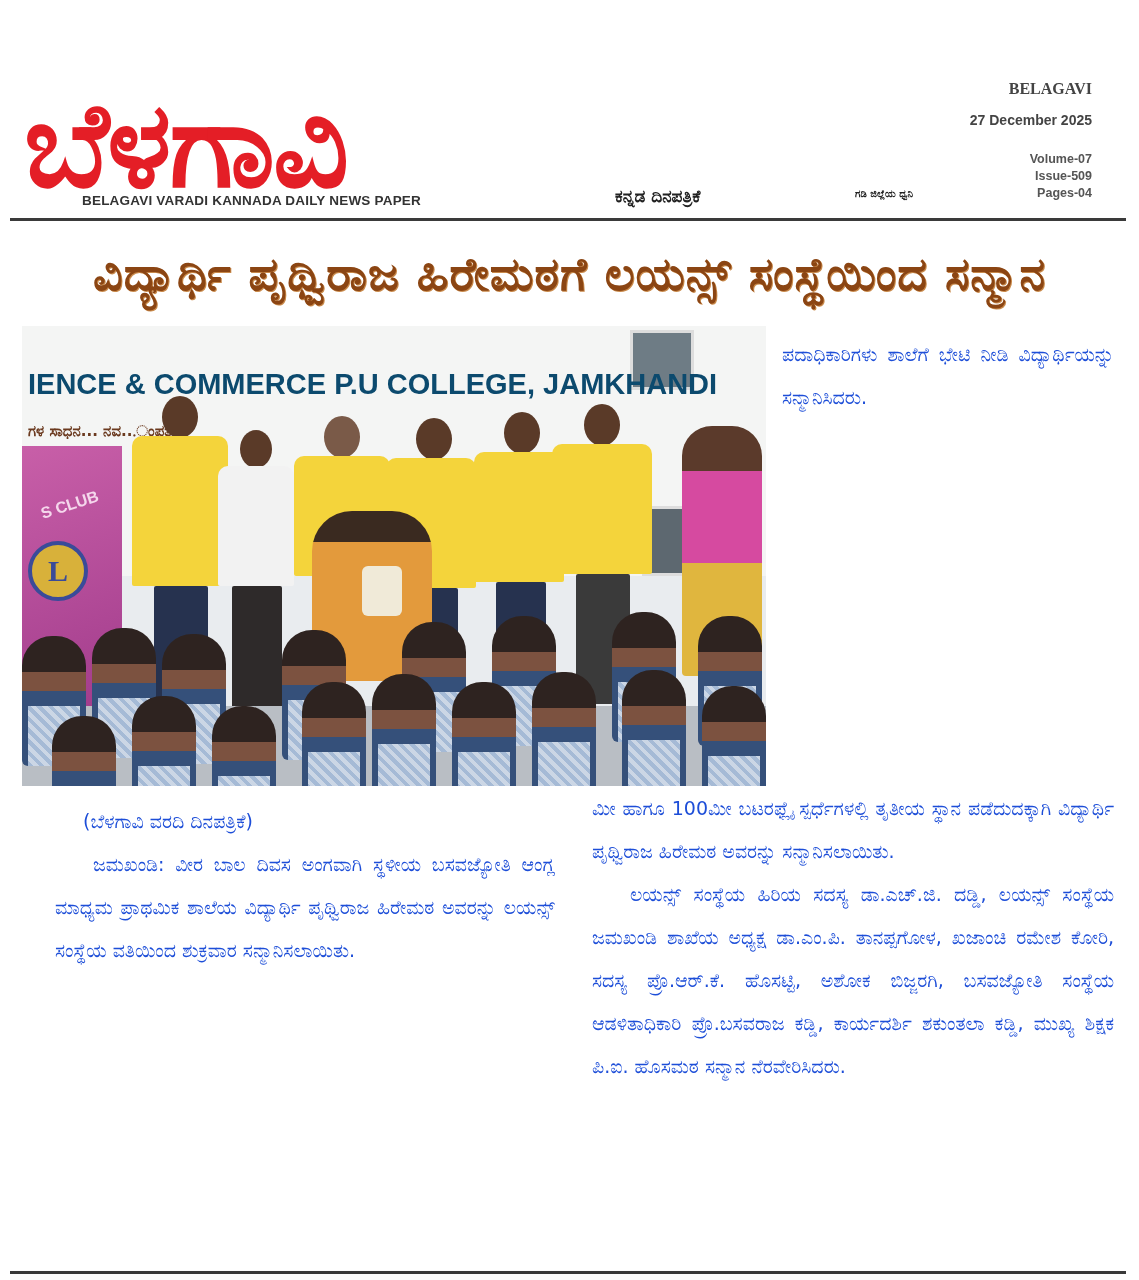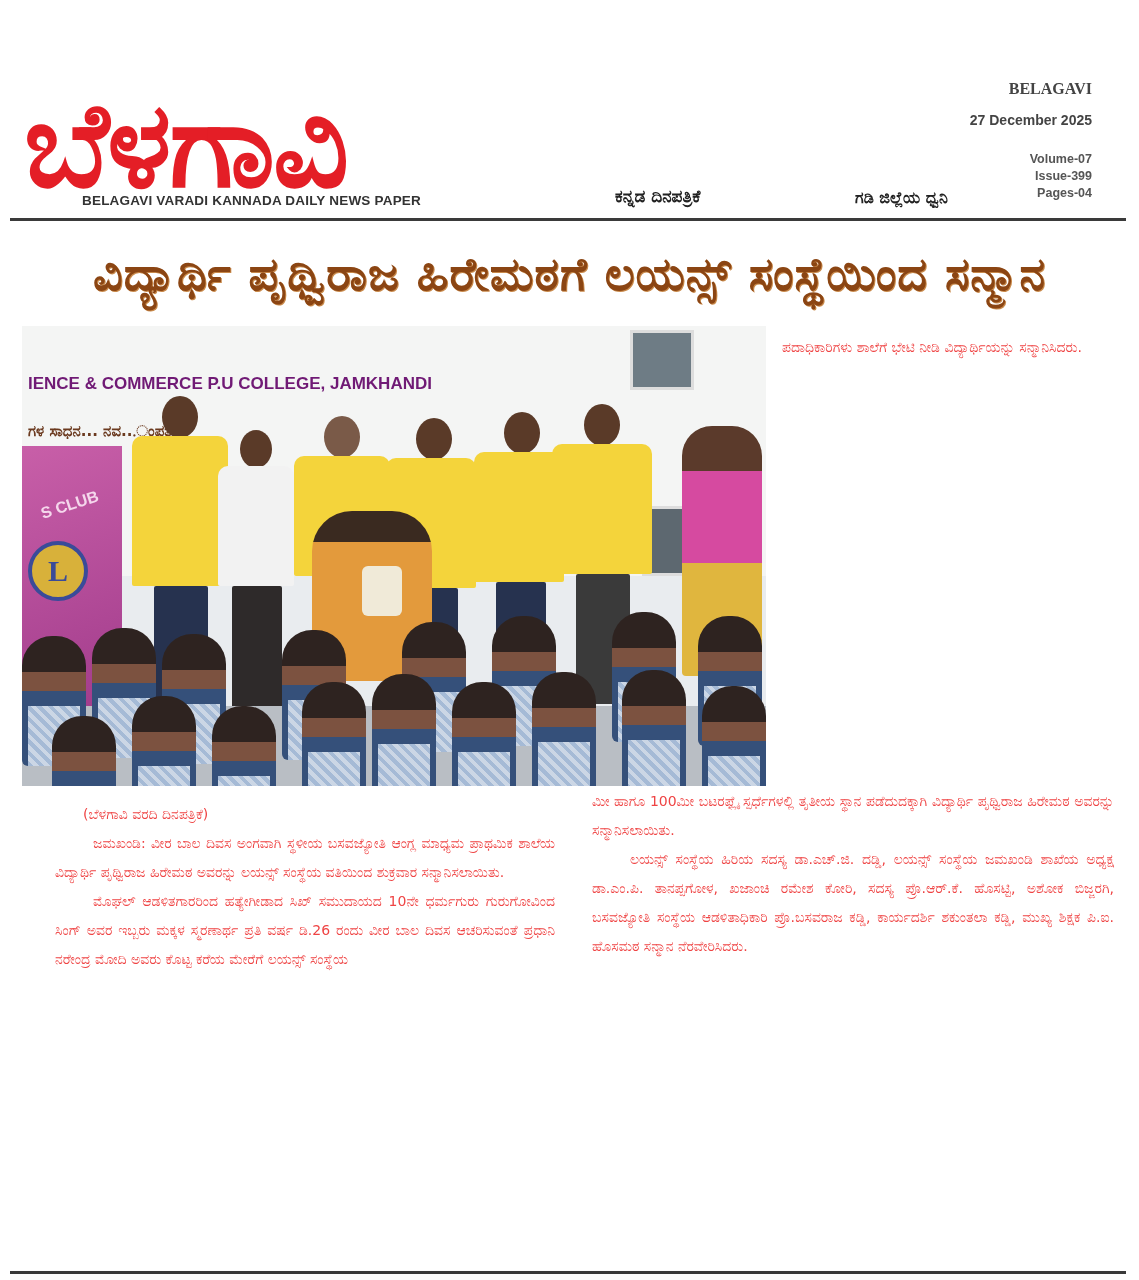--- a/index.html
+++ b/index.html
@@ -28,21 +28,21 @@
   }
   .logo {
     position: absolute; left: 520px; top: 44px; width: 134px; height: 144px;
   }
   .tagline-kn {
     position: absolute; left: 615px; top: 186px;
     font-size: 17px; font-weight: bold; color: #222; white-space: nowrap;
   }
   .slogan-kn {
     position: absolute; left: 855px; top: 188px;
-    font-size: 16px; font-weight: bold; color: #222; white-space: nowrap;
+    font-size: 10px; font-weight: bold; color: #222; white-space: nowrap;
   }
   .day {
     position: absolute; right: 47px; top: 80px;
     font-family: "Liberation Serif", serif; font-weight: bold; font-size: 16px; color: #444;
   }
   .date {
     position: absolute; right: 47px; top: 112px;
     font-family: "Liberation Sans", sans-serif; font-weight: bold; font-size: 14px; color: #444;
   }
   .meta-block {
@@ -63,22 +63,22 @@
   }
 
   
   .photo {
     position: absolute; left: 22px; top: 326px; width: 744px; height: 460px;
     overflow: hidden; background: #e9ecef;
   }
   .photo .building { position: absolute; left: 0; top: 0; width: 744px; height: 250px; background: #f4f5f4; }
   .photo .banner {
     position: absolute; left: 0; top: 28px; width: 520px; height: 60px;
-    font-family: "Liberation Sans", sans-serif; font-weight: bold; font-size: 17px;
-    color: #701a75; line-height: 60px; padding-left: 6px; white-space: nowrap;
+    font-family: "Liberation Sans", sans-serif; font-weight: bold; font-size: 29px;
+    color: #0c4a6e; line-height: 60px; padding-left: 6px; white-space: nowrap;
   }
   .photo .kn-sign {
     position: absolute; left: 0; top: 96px; font-size: 15px; font-weight: bold; color: #6b3a1f;
     padding-left: 6px;
   }
   .photo .window { position: absolute; left: 608px; top: 4px; width: 64px; height: 60px; background: #6e7c85; border: 3px solid #ddd; }
   .photo .window2 { position: absolute; left: 620px; top: 180px; width: 50px; height: 70px; background: #5d6870; border: 3px solid #ddd; }
   .photo .banner-club {
     position: absolute; left: 0; top: 120px; width: 100px; height: 260px;
     background: linear-gradient(160deg, #c85fa8, #a23c8c);
@@ -119,22 +119,22 @@
     background: linear-gradient(to bottom, #3a2a20 0 18%, #e39a3c 18% 100%);
     border-radius: 40px 40px 8px 8px;
   }
   .trophy {
     position: absolute; left: 340px; top: 240px; width: 40px; height: 50px; background: #f0ead8;
     border-radius: 6px;
   }
 
   
   .col-text {
-    font-family: "DejaVu Sans", sans-serif; font-size: 14px; line-height: 29px;
-    color: #ef4444; text-align: justify;
+    font-family: "DejaVu Sans", sans-serif; font-size: 19px; line-height: 43px;
+    color: #1d4ed8; text-align: justify;
   }
   .col-right-top { position: absolute; left: 782px; top: 333px; width: 332px; }
   .col-left { position: absolute; left: 55px; top: 800px; width: 500px; }
   .col-right-bottom { position: absolute; left: 592px; top: 787px; width: 522px; }
   .col-text p { text-indent: 0; }
   .col-text .indent { text-indent: 38px; }
   .dateline-credit { padding-left: 28px; }
 
   .rule-bottom { position: absolute; left: 10px; top: 1271px; width: 1116px; height: 3px; background: #3a3a3a; }
 </style>
@@ -147,21 +147,21 @@
 
 
   <div class="subtitle-en">BELAGAVI VARADI KANNADA DAILY NEWS PAPER</div>
   <div class="tagline-kn">ಕನ್ನಡ ದಿನಪತ್ರಿಕೆ</div>
   <div class="slogan-kn">ಗಡಿ ಜಿಲ್ಲೆಯ ಧ್ವನಿ</div>
 
   <div class="day">BELAGAVI</div>
   <div class="date">27 December 2025</div>
   <div class="meta-block">
     <div>Volume-07</div>
-    <div>Issue-399</div>
+    <div>Issue-509</div>
     <div>Pages-04</div>
   </div>
 </header>
 <div class="rule-top"></div>
 
 <h1 class="headline">ವಿದ್ಯಾರ್ಥಿ ಪೃಥ್ವಿರಾಜ ಹಿರೇಮಠಗೆ ಲಯನ್ಸ್ ಸಂಸ್ಥೆಯಿಂದ ಸನ್ಮಾನ</h1>
 
 <figure class="photo">
   <div class="building"></div>
   <div class="window"></div>
@@ -262,21 +262,20 @@
   </div>
 </figure>
 
 <div class="col-text col-right-top">
   <p>ಪದಾಧಿಕಾರಿಗಳು ಶಾಲೆಗೆ ಭೇಟಿ ನೀಡಿ ವಿದ್ಯಾರ್ಥಿಯನ್ನು ಸನ್ಮಾನಿಸಿದರು.</p>
 </div>
 
 <div class="col-text col-left">
   <p class="dateline-credit">(ಬೆಳಗಾವಿ ವರದಿ ದಿನಪತ್ರಿಕೆ)</p>
   <p class="indent">ಜಮಖಂಡಿ: ವೀರ ಬಾಲ ದಿವಸ ಅಂಗವಾಗಿ ಸ್ಥಳೀಯ ಬಸವಜ್ಯೋತಿ ಆಂಗ್ಲ ಮಾಧ್ಯಮ ಪ್ರಾಥಮಿಕ ಶಾಲೆಯ ವಿದ್ಯಾರ್ಥಿ ಪೃಥ್ವಿರಾಜ ಹಿರೇಮಠ ಅವರನ್ನು ಲಯನ್ಸ್ ಸಂಸ್ಥೆಯ ವತಿಯಿಂದ ಶುಕ್ರವಾರ ಸನ್ಮಾನಿಸಲಾಯಿತು.</p>
-  <p class="indent">ಮೊಘಲ್ ಆಡಳಿತಗಾರರಿಂದ ಹತ್ಯೇಗೀಡಾದ ಸಿಖ್ ಸಮುದಾಯದ 10ನೇ ಧರ್ಮಗುರು ಗುರುಗೋವಿಂದ ಸಿಂಗ್ ಅವರ ಇಬ್ಬರು ಮಕ್ಕಳ ಸ್ಮರಣಾರ್ಥ ಪ್ರತಿ ವರ್ಷ ಡಿ.26 ರಂದು ವೀರ ಬಾಲ ದಿವಸ ಆಚರಿಸುವಂತೆ ಪ್ರಧಾನಿ ನರೇಂದ್ರ ಮೋದಿ ಅವರು ಕೊಟ್ಟ ಕರೆಯ ಮೇರೆಗೆ ಲಯನ್ಸ್ ಸಂಸ್ಥೆಯ</p>
 </div>
 
 <div class="col-text col-right-bottom">
   <p>ಮೀ ಹಾಗೂ 100ಮೀ ಬಟರಫ್ಲೈ ಸ್ಪರ್ಧೆಗಳಲ್ಲಿ ತೃತೀಯ ಸ್ಥಾನ ಪಡೆದುದಕ್ಕಾಗಿ ವಿದ್ಯಾರ್ಥಿ ಪೃಥ್ವಿರಾಜ ಹಿರೇಮಠ ಅವರನ್ನು ಸನ್ಮಾನಿಸಲಾಯಿತು.</p>
   <p class="indent">ಲಯನ್ಸ್ ಸಂಸ್ಥೆಯ ಹಿರಿಯ ಸದಸ್ಯ ಡಾ.ಎಚ್.ಜಿ. ದಡ್ಡಿ, ಲಯನ್ಸ್ ಸಂಸ್ಥೆಯ ಜಮಖಂಡಿ ಶಾಖೆಯ ಅಧ್ಯಕ್ಷ ಡಾ.ಎಂ.ಪಿ. ತಾನಪ್ಪಗೋಳ, ಖಜಾಂಚಿ ರಮೇಶ ಕೋರಿ, ಸದಸ್ಯ ಪ್ರೊ.ಆರ್.ಕೆ. ಹೊಸಟ್ಟಿ, ಅಶೋಕ ಬಿಜ್ಜರಗಿ, ಬಸವಜ್ಯೋತಿ ಸಂಸ್ಥೆಯ ಆಡಳಿತಾಧಿಕಾರಿ ಪ್ರೊ.ಬಸವರಾಜ ಕಡ್ಡಿ, ಕಾರ್ಯದರ್ಶಿ ಶಕುಂತಲಾ ಕಡ್ಡಿ, ಮುಖ್ಯ ಶಿಕ್ಷಕ ಪಿ.ಐ. ಹೊಸಮಠ ಸನ್ಮಾನ ನೆರವೇರಿಸಿದರು.</p>
 </div>
 
 <div class="rule-bottom"></div>
 
 </body></html>

